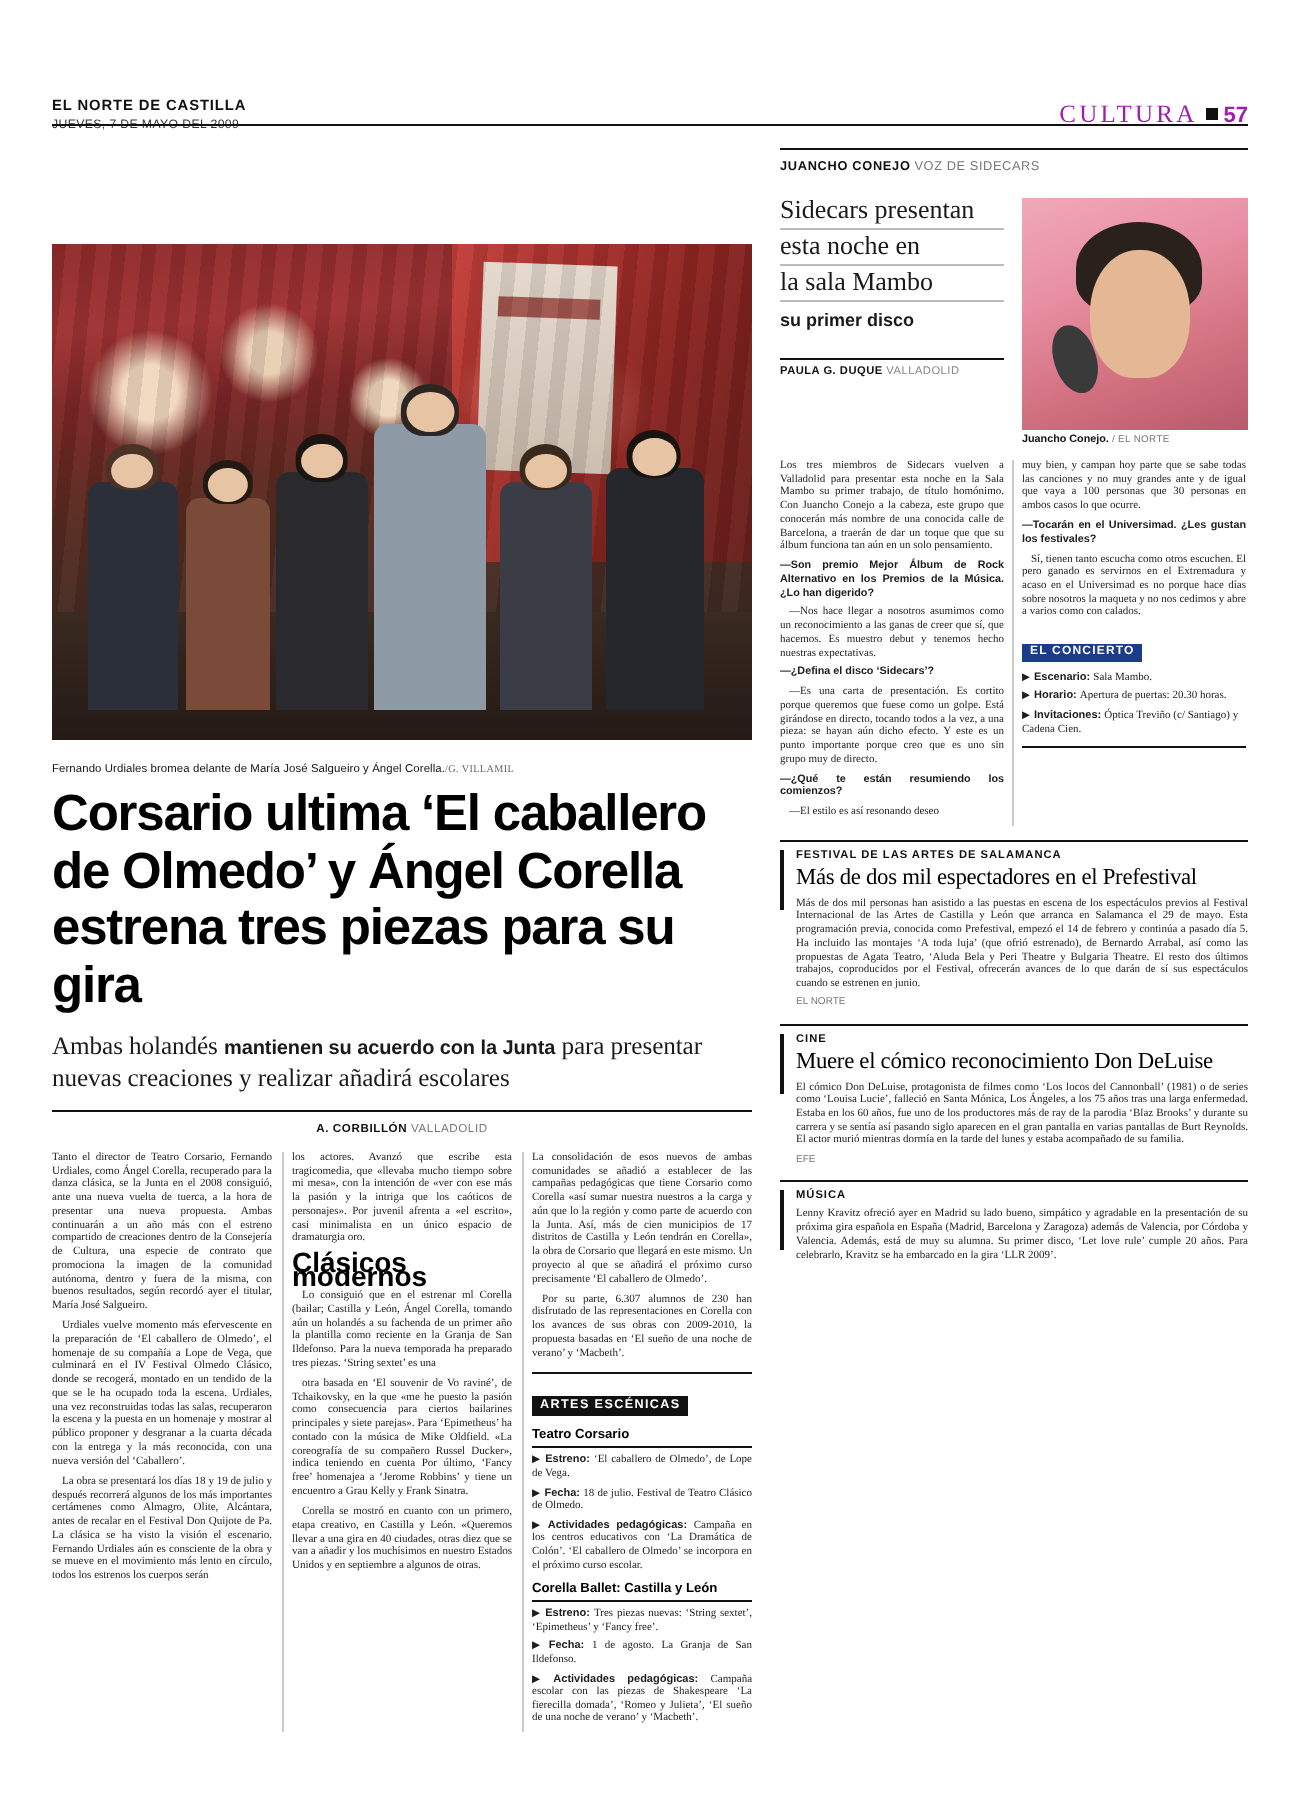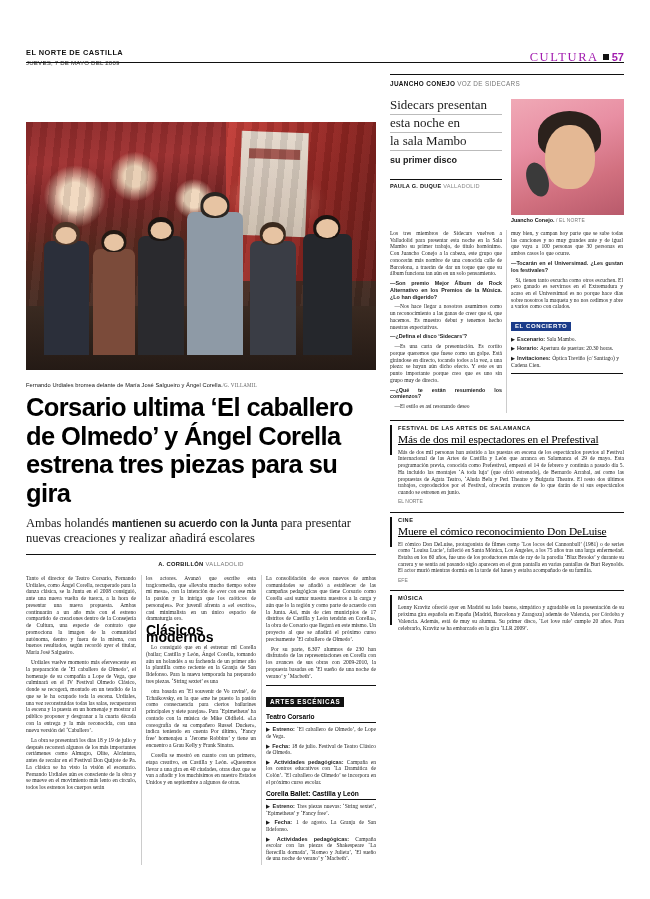--- a/index.html
+++ b/index.html
@@ -137,21 +137,21 @@
   .c-i .bl{font-size:5.2px;margin-right:2px;}
   .c-i b{font-family:"Liberation Sans",sans-serif;font-weight:bold;font-size:5.5px;}
   .c-rule{margin-top:4px;width:100%;height:1px;background:#111;}
 
   
   .brief{margin-top:7px;border-top:1px solid #111;padding-top:4px;position:relative;}
   .brief:before{content:"";position:absolute;left:0;top:4px;width:2px;height:30px;background:#111;}
   .brief-in{padding-left:8px;}
   .b-tag{font-family:"Liberation Sans",sans-serif;font-weight:bold;font-size:5.6px;
     letter-spacing:.5px;color:#111;}
-  .b-head{font-size:11.4px;line-height:12.6px;margin-top:2px;color:#000;letter-spacing:-.15px;text-decoration:underline;}
+  .b-head{font-size:11.4px;line-height:12.6px;margin-top:2px;color:#000;letter-spacing:-.15px;}
   .b-body{font-size:5.5px;line-height:6.7px;text-align:justify;margin-top:3px;color:#1c1c1c;}
   .b-body p{margin:0 0 2.6px 0;text-indent:0;}
 </style>
 </head>
 <body>
 
 <div class="page">
 
   <div class="masthead">
     <div class="mh-name">EL NORTE DE CASTILLA</div>

